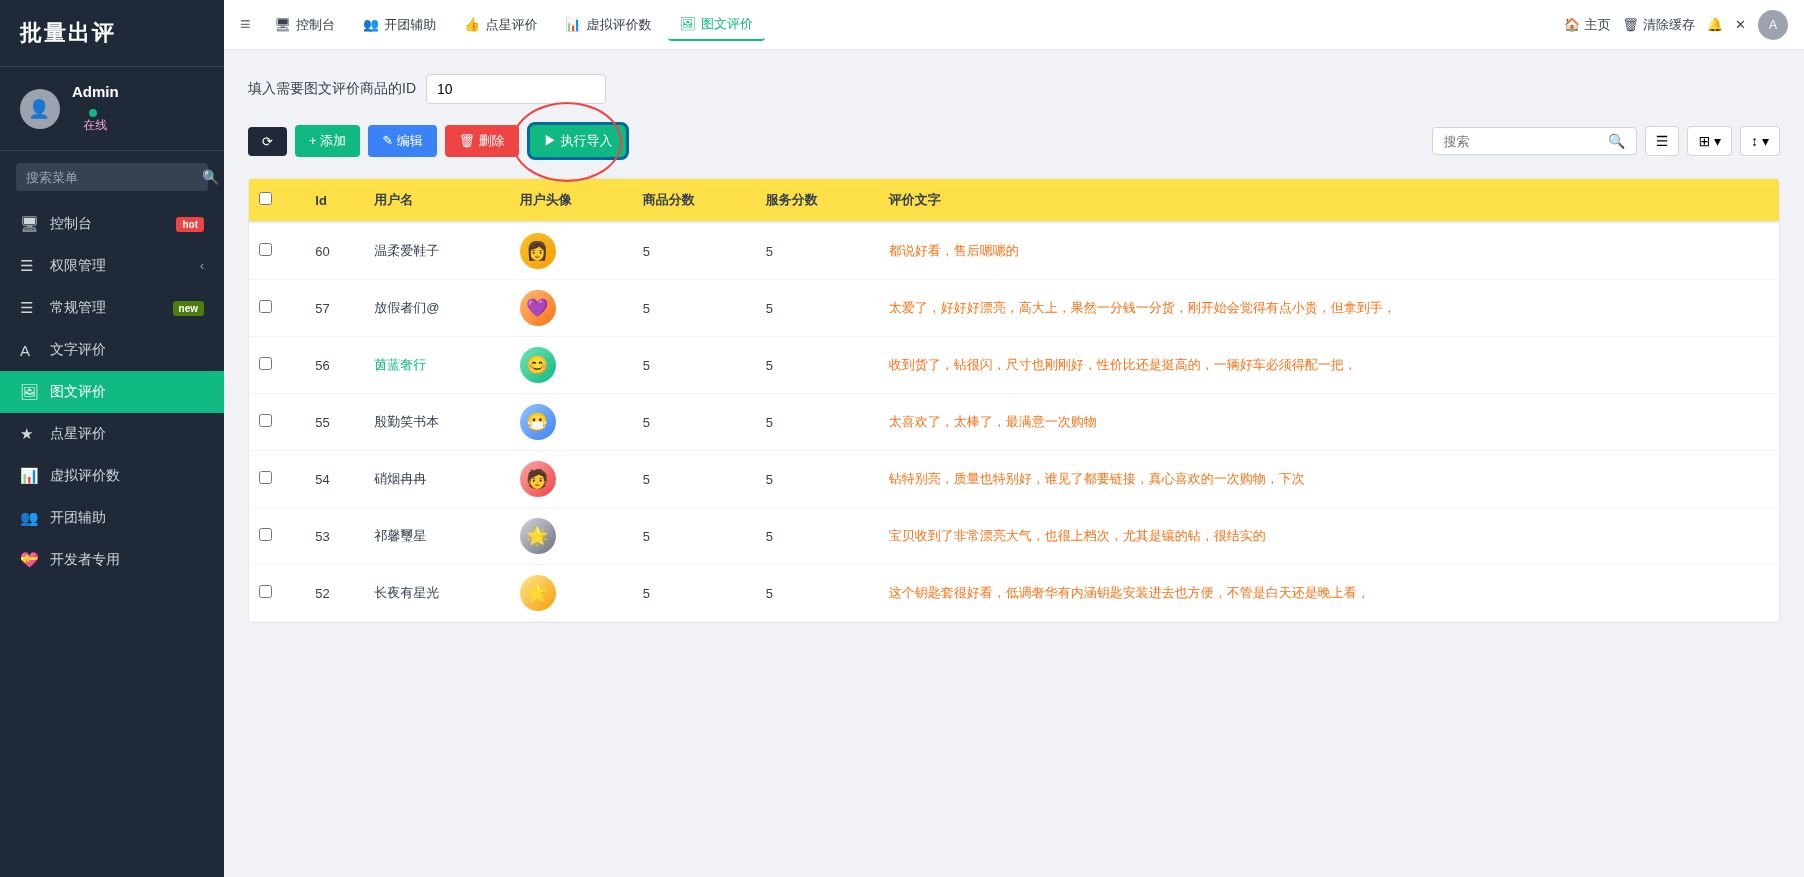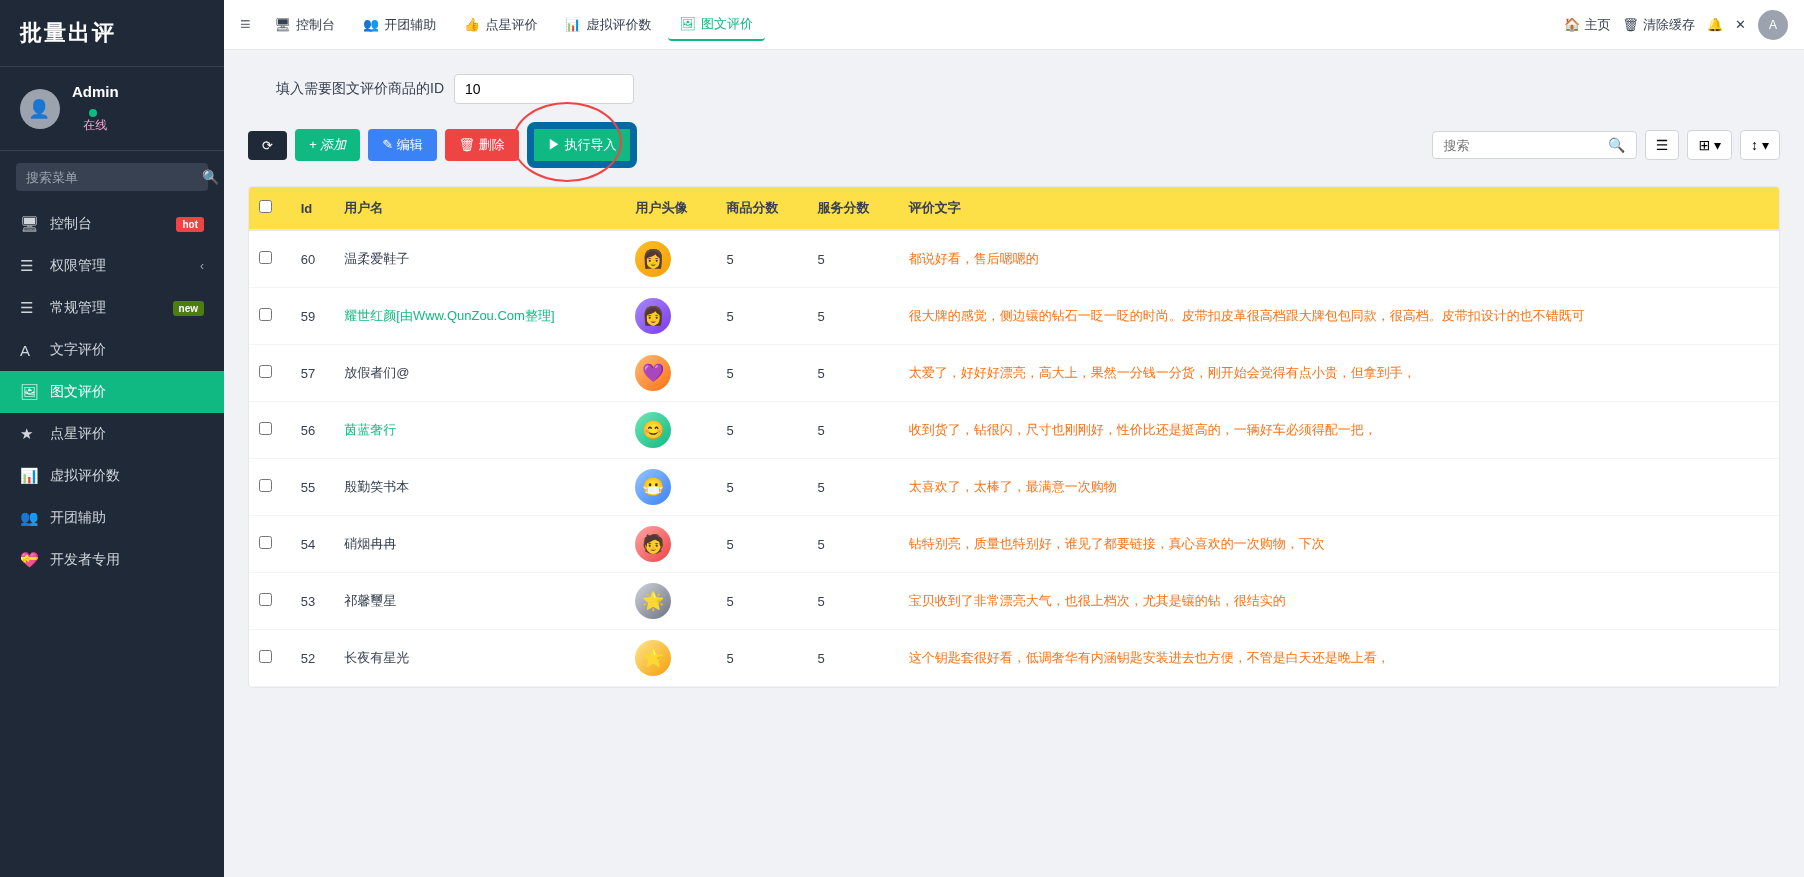--- a/index.html
+++ b/index.html
@@ -126,21 +126,21 @@
 
     
     .content { flex: 1; padding: 24px; overflow-y: auto; }
 
     .product-id-row {
       display: flex;
       align-items: center;
       margin-bottom: 18px;
       gap: 10px;
     }
-    .product-id-label { font-size: 14px; color: #374151; margin-left: 28px; }
+    .product-id-label { font-size: 14px; color: #374151; }
     .product-id-input {
       border: 1px solid #d1d5db;
       border-radius: 4px;
       padding: 6px 10px;
       font-size: 14px;
       width: 180px;
       outline: none;
     }
 
     .toolbar {
@@ -154,24 +154,24 @@
       align-items: center;
       gap: 5px;
       padding: 7px 14px;
       border: none;
       border-radius: 4px;
       cursor: pointer;
       font-size: 13px;
       font-weight: 500;
     }
     .btn-refresh { background: #1f2937; color: #fff; }
-    .btn-add { background: #10b981; color: #fff; font-style: italic; }
+    .btn-add { background: #10b981; color: #fff; }
     .btn-edit { background: #3b82f6; color: #fff; }
     .btn-delete { background: #ef4444; color: #fff; }
-    .btn-import { background: #10b981; color: #fff; border: 7px solid #0369a1; border-radius: 8px; }
+    .btn-import { background: #10b981; color: #fff; border: 3px solid #0369a1; border-radius: 8px; }
 
     
     .import-btn-wrapper {
       position: relative;
     }
     .circle-annotation {
       position: absolute;
       width: 110px;
       height: 80px;
       border: 2px solid #ef4444;
@@ -385,35 +385,20 @@
         </div>
       </td>
       <td>5</td>
       <td>5</td>
       <td>
         <span class="review-text">都说好看，售后嗯嗯的</span>
       </td>
     </tr>
             <tr>
       <td><input type="checkbox" style=""></td>
-      <td>59</td>
-      <td><span class="link-text">耀世红颜[由Www.QunZou.Com整理]</span></td>
-      <td>
-        <div class="user-avatar-img avatar-2">
-          <span>👩</span>
-        </div>
-      </td>
-      <td>5</td>
-      <td>5</td>
-      <td>
-        <span class="review-text">很大牌的感觉，侧边镶的钻石一眨一眨的时尚。皮带扣皮革很高档跟大牌包包同款，很高档。皮带扣设计的也不错既可</span>
-      </td>
-    </tr>
-            <tr>
-      <td><input type="checkbox" style=""></td>
       <td>57</td>
       <td><span>放假者们@</span></td>
       <td>
         <div class="user-avatar-img avatar-4">
           <span>💜</span>
         </div>
       </td>
       <td>5</td>
       <td>5</td>
       <td>

